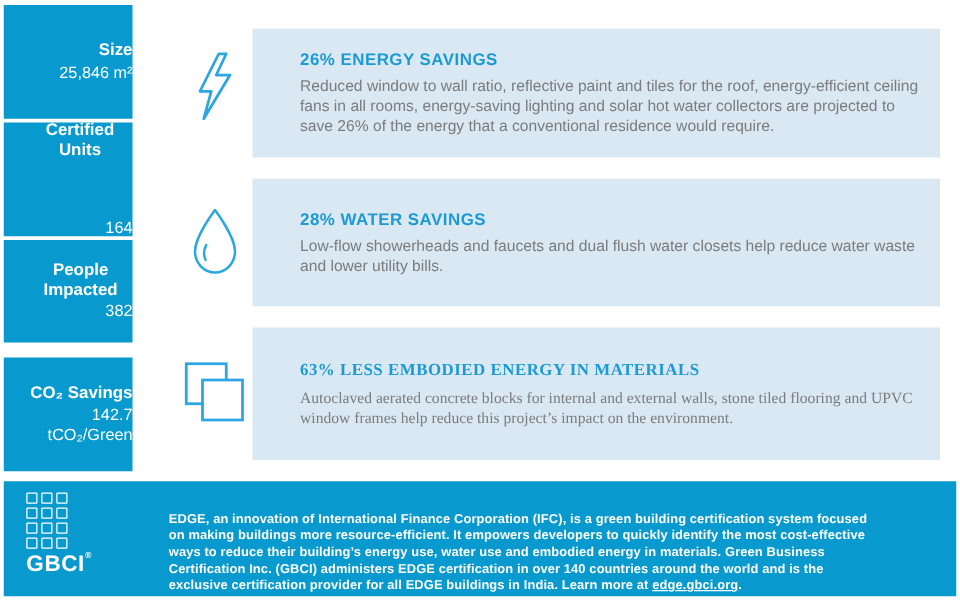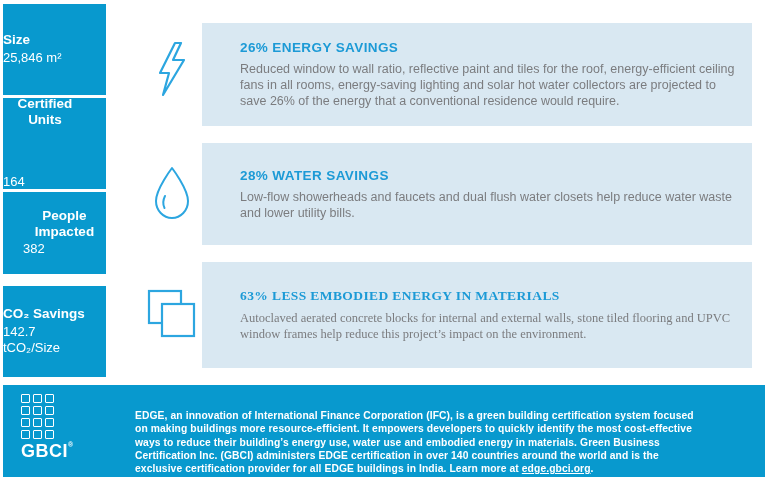--- a/index.html
+++ b/index.html
@@ -16,21 +16,21 @@
   
   .stat-card {
     position: absolute;
     left: 3px;
     width: 103px;
     background: #0899CE;
     color: #ffffff;
     display: flex;
     flex-direction: column;
     justify-content: center;
-    align-items: flex-start;
+    align-items: flex-end;
     text-align: center;
   }
   .stat-card .stat-label {
     font-weight: bold;
     font-size: 13.5px;
     line-height: 1.18;
     max-width: 84px;
   }
   .stat-card .stat-value,
   .stat-card .stat-unit {
@@ -153,21 +153,21 @@
       <div class="stat-label">Certified Units</div>
       <div class="stat-value">164</div>
     </div>
     <div class="stat-card" id="stat-2">
       <div class="stat-label">People Impacted</div>
       <div class="stat-value">382</div>
     </div>
     <div class="stat-card" id="stat-3">
       <div class="stat-label">CO₂ Savings</div>
       <div class="stat-value">142.7</div>
-      <div class="stat-unit">tCO₂/Size</div>
+      <div class="stat-unit">tCO₂/Green</div>
     </div>
   </div>
 
   <div class="icon-wrap" id="icon-0">
     <svg width="40" height="58" viewBox="0 0 40 58" fill="none" xmlns="http://www.w3.org/2000/svg">
       <path d="M23 3 L8 33 H17 L11 55 L32 20 H21 L29 3 Z" stroke="#2CA6E0" stroke-width="2.2" stroke-linejoin="round" fill="none"></path>
     </svg>
   </div>
   <div class="icon-wrap" id="icon-1">
     <svg width="40" height="54" viewBox="0 0 40 54" fill="none" xmlns="http://www.w3.org/2000/svg">

